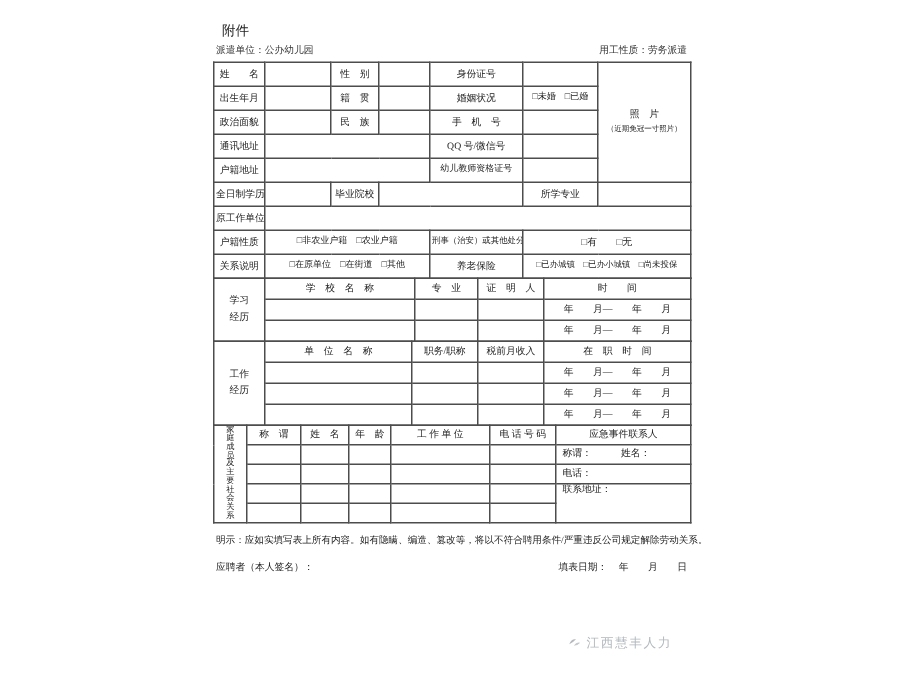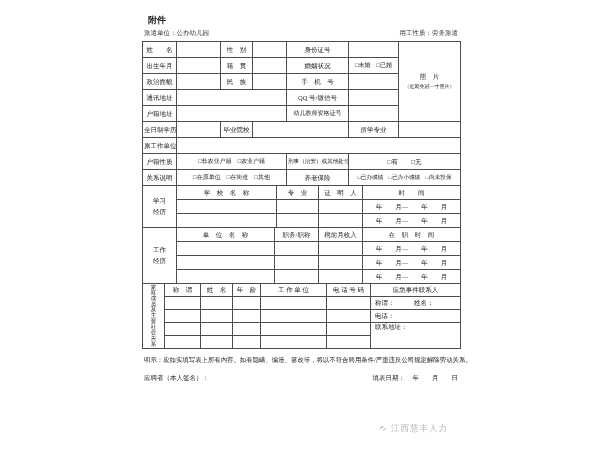--- a/index.html
+++ b/index.html
@@ -1,21 +1,21 @@
 <!DOCTYPE html>
 <html><head>
 <meta charset="utf-8">
 <style>
   html,body{margin:0;padding:0;}
   body{
     width:600px;height:450px;background:#ffffff;position:relative;overflow:hidden;
     font-family:"Liberation Serif","DejaVu Serif",serif;color:#222;
   }
   .sheet{position:absolute;left:142px;top:14px;width:318px;}
-  .attachment{font-size:9px;font-weight:bold;margin:0 0 2px 6px;}
+  .attachment{font-size:9px;font-weight:normal;margin:0 0 2px 6px;}
   .title{font-size:13px;font-weight:bold;text-align:center;margin:8px 0 7px 0;letter-spacing:0.5px;}
   .subline{display:flex;justify-content:space-between;font-size:6.5px;margin:0 2px 3px 2px;color:#333;}
   table{border-collapse:collapse;table-layout:fixed;width:318px;}
   .formwrap table + table{margin-top:-1px;}
   td{border:1px solid #4d4d4d;font-size:6.5px;text-align:center;vertical-align:middle;
      padding:0 1px;line-height:1.15;overflow:hidden;white-space:nowrap;}
   .t1 tr{height:16px;}
   .t2 tr,.t3 tr{height:14px;}
   .t4 tr{height:13px;}
   .left{text-align:left;padding-left:4px;}

